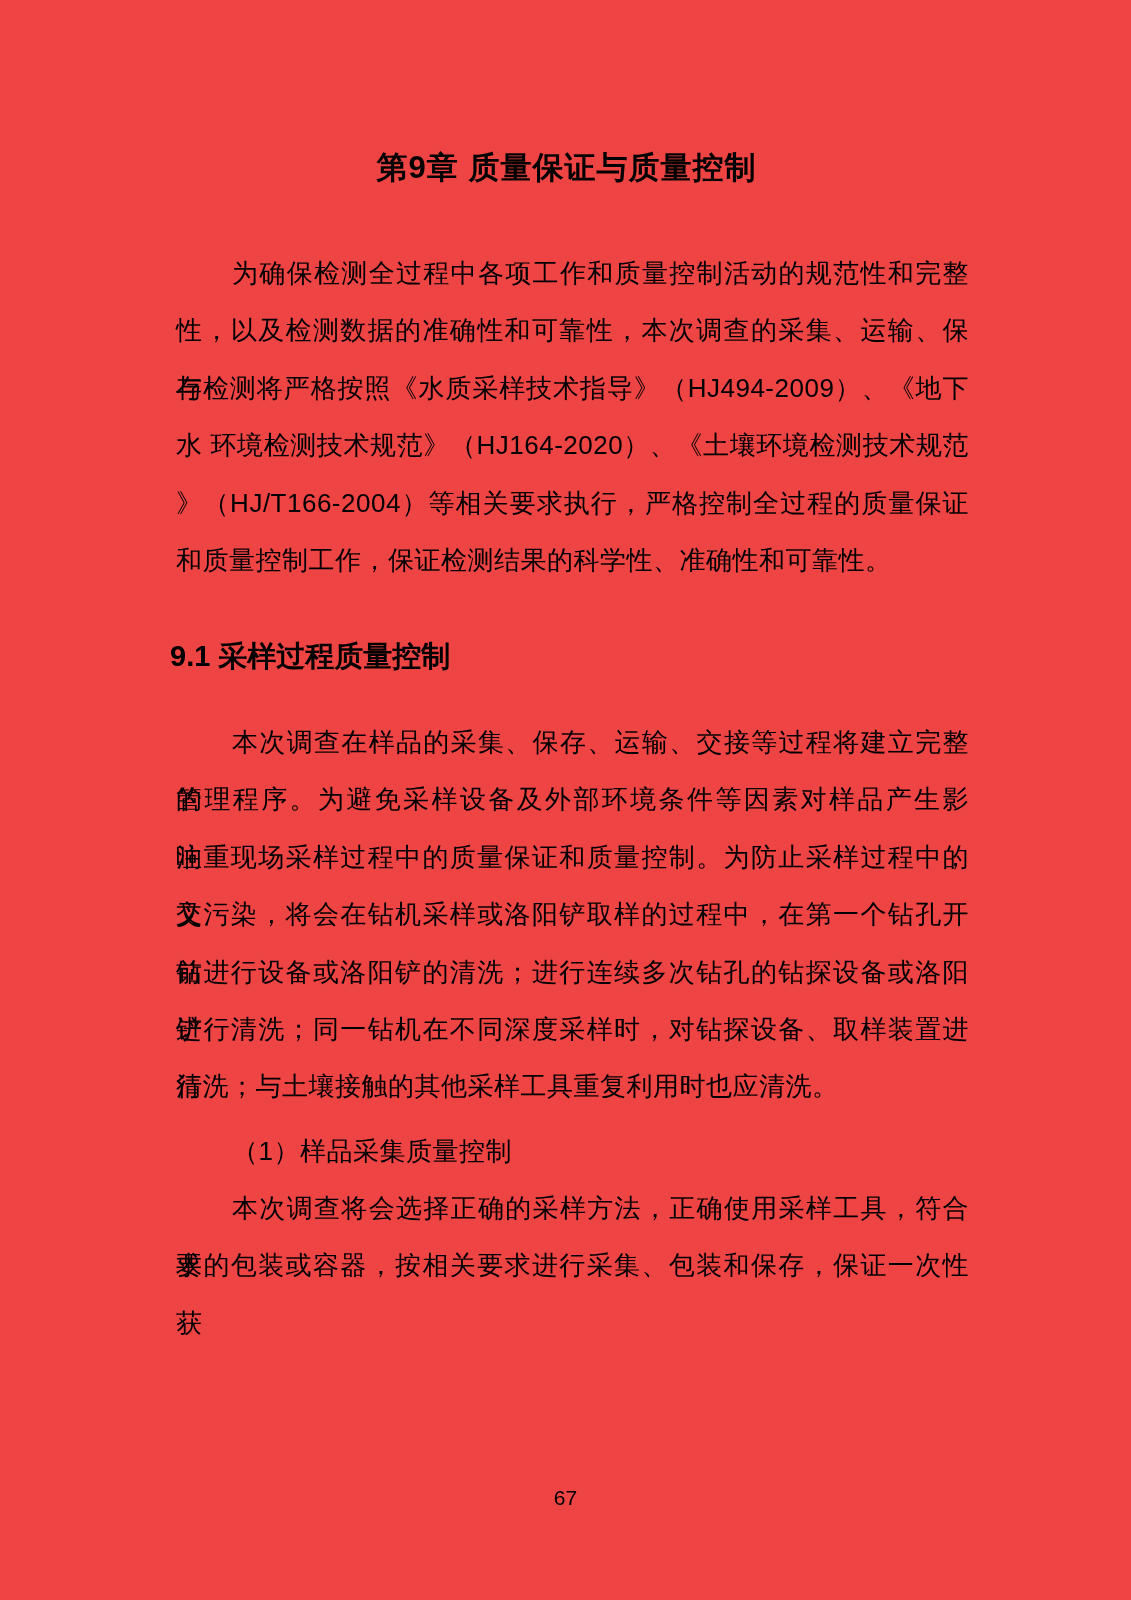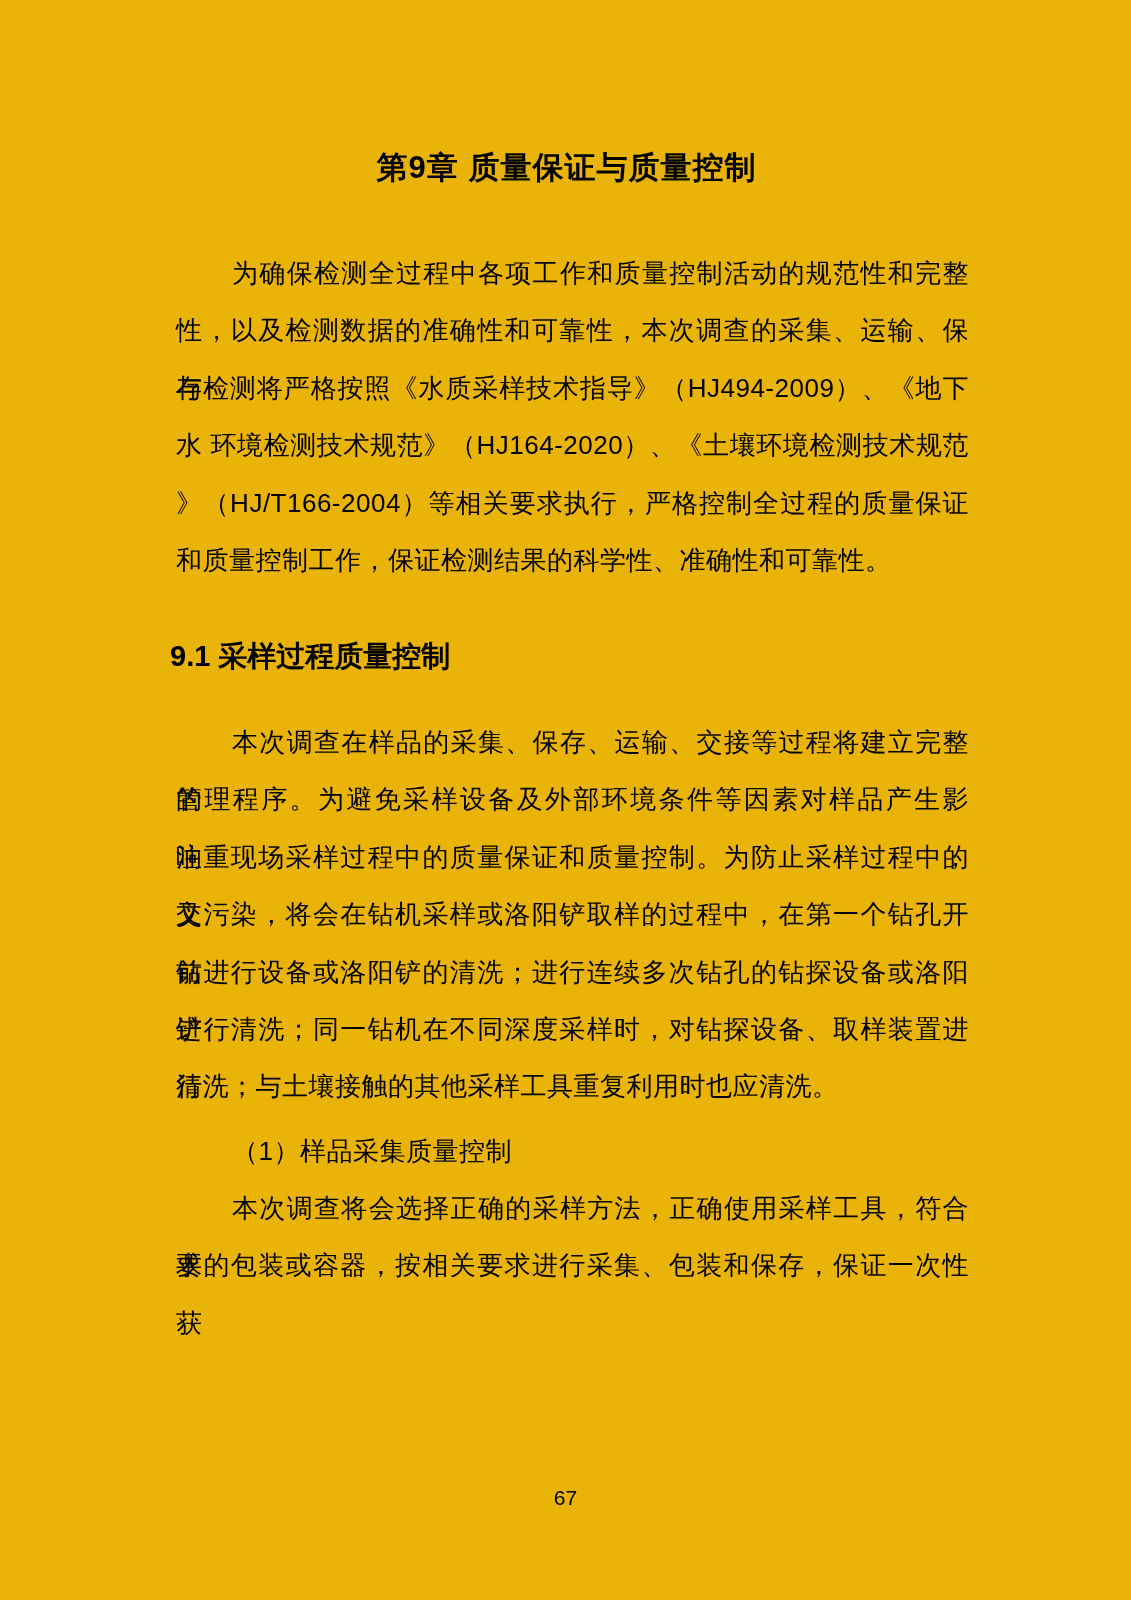--- a/index.html
+++ b/index.html
@@ -13,21 +13,21 @@
     position: relative;
     font-family: "Liberation Sans", sans-serif;
     color: #000000;
     overflow: hidden;
   }
   .page {
     position: absolute;
     left: 0; top: 0;
     width: 1131px;
     height: 1600px;
-    background: #eab308;
+    background: #ef4444;
   }
   .content {
     position: absolute;
     left: 170px;
     width: 793px;
   }
   
   .doc-title {
     top: 148px;
     text-align: center;

